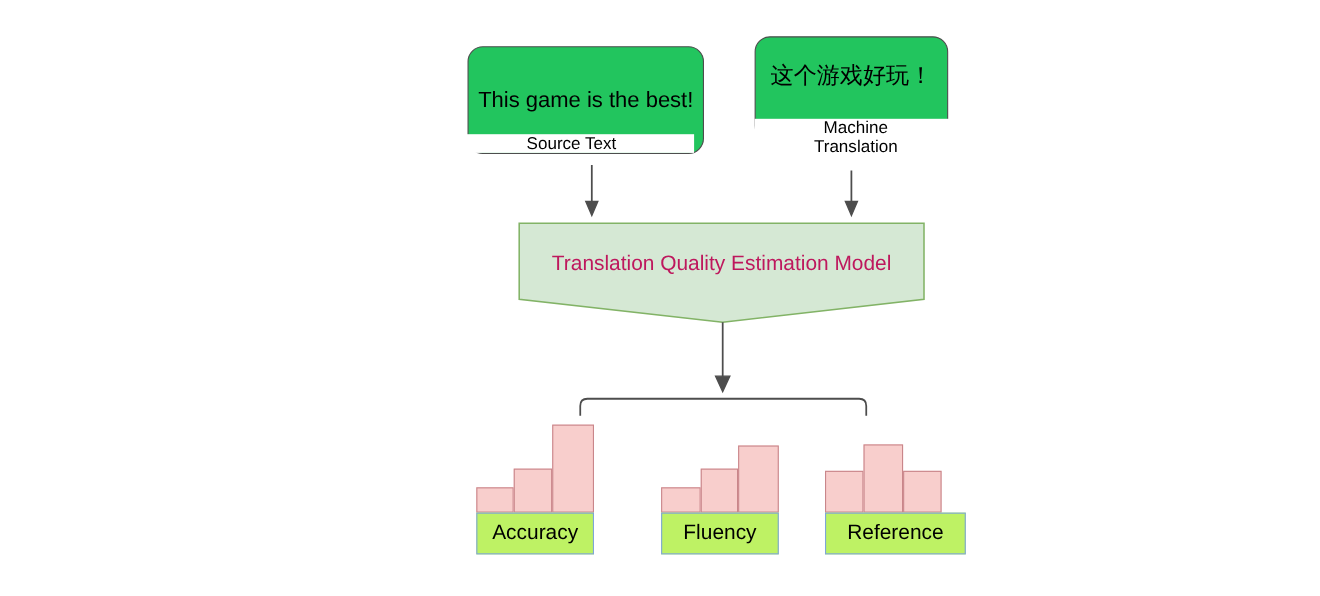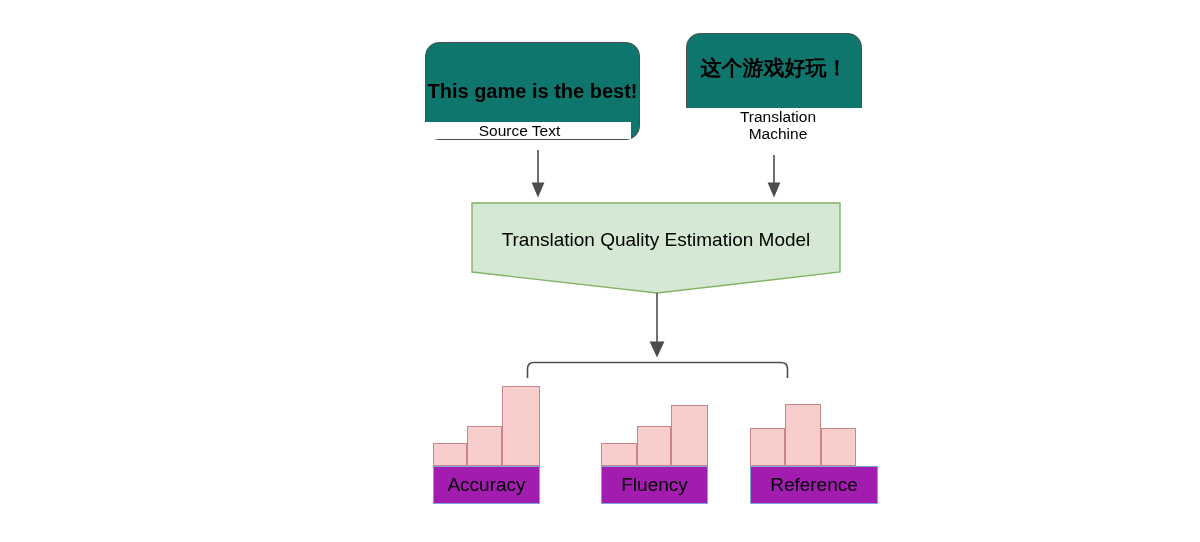--- a/index.html
+++ b/index.html
@@ -21,25 +21,24 @@
     width: 1200px;
     height: 542px;
   }
 
   
   .textbox {
     position: absolute;
     box-sizing: border-box;
     border: 1.4px solid #4d4d4d;
     border-radius: 14px;
-    background: #0f766e;
+    background: #22c55e;
     display: flex;
     align-items: center;
     justify-content: center;
-    font-weight: bold;
   }
   .textbox .content {
     font-size: 20px;
     color: #000000;
     line-height: 1.2;
     white-space: nowrap;
     text-align: center;
   }
   .textbox .content.cjk {
     font-family: "DejaVu Sans", "Liberation Sans", sans-serif;
@@ -55,21 +54,21 @@
     line-height: 1.12;
     text-align: center;
     white-space: nowrap;
     padding: 0 4px;
   }
 
   
   .funnel-label {
     position: absolute;
     font-size: 19px;
-    color: #000000;
+    color: #be185d;
     white-space: nowrap;
     text-align: center;
   }
 
   
   .bar-group {
     position: absolute;
   }
   .bar {
     position: absolute;
@@ -77,21 +76,21 @@
     background: #f8cecc;
     border: 1.4px solid #c9868a;
     bottom: 38px;
   }
   .group-label {
     position: absolute;
     box-sizing: border-box;
     left: 0;
     bottom: 0;
     height: 38px;
-    background: #a21caf;
+    background: #bef264;
     border: 1.4px solid #7ea6d8;
     display: flex;
     align-items: center;
     justify-content: center;
     font-size: 19px;
     color: #000000;
     white-space: nowrap;
   }
 </style>
 </head>
@@ -121,22 +120,22 @@
 
 <div class="textbox" style="left:425px; top:42px; width:215px; height:98px;justify-content:center;">
   <div class="content">This game is the best!</div>
 </div>
 <div class="edge-label" style="left:408px; top:122px; width:215px;">Source Text</div>
 
 <div class="textbox" style="left:686px; top:33px; width:176px; height:95px;">
   <div class="content cjk" style="position:relative; top:-12px;">这个游戏好玩！</div>
 </div>
 <div class="edge-label" style="left:686px; top:108px; width:176px;">
+  <div>Machine</div>
   <div>Translation</div>
-  <div>Machine</div>
 </div>
 
 <div class="funnel-label" style="left:472px; top:229px; width:368px;">Translation Quality Estimation Model</div>
 
 <div class="bar-group" style="left:433px; top:386px; width:107px; height:118px;">
   <div class="bar" style="left:0px;  width:34px; height:23px;"></div>
   <div class="bar" style="left:34px; width:35px; height:40px;"></div>
   <div class="bar" style="left:69px; width:38px; height:80px;"></div>
   <div class="group-label" style="width:107px;">Accuracy</div>
 </div>

